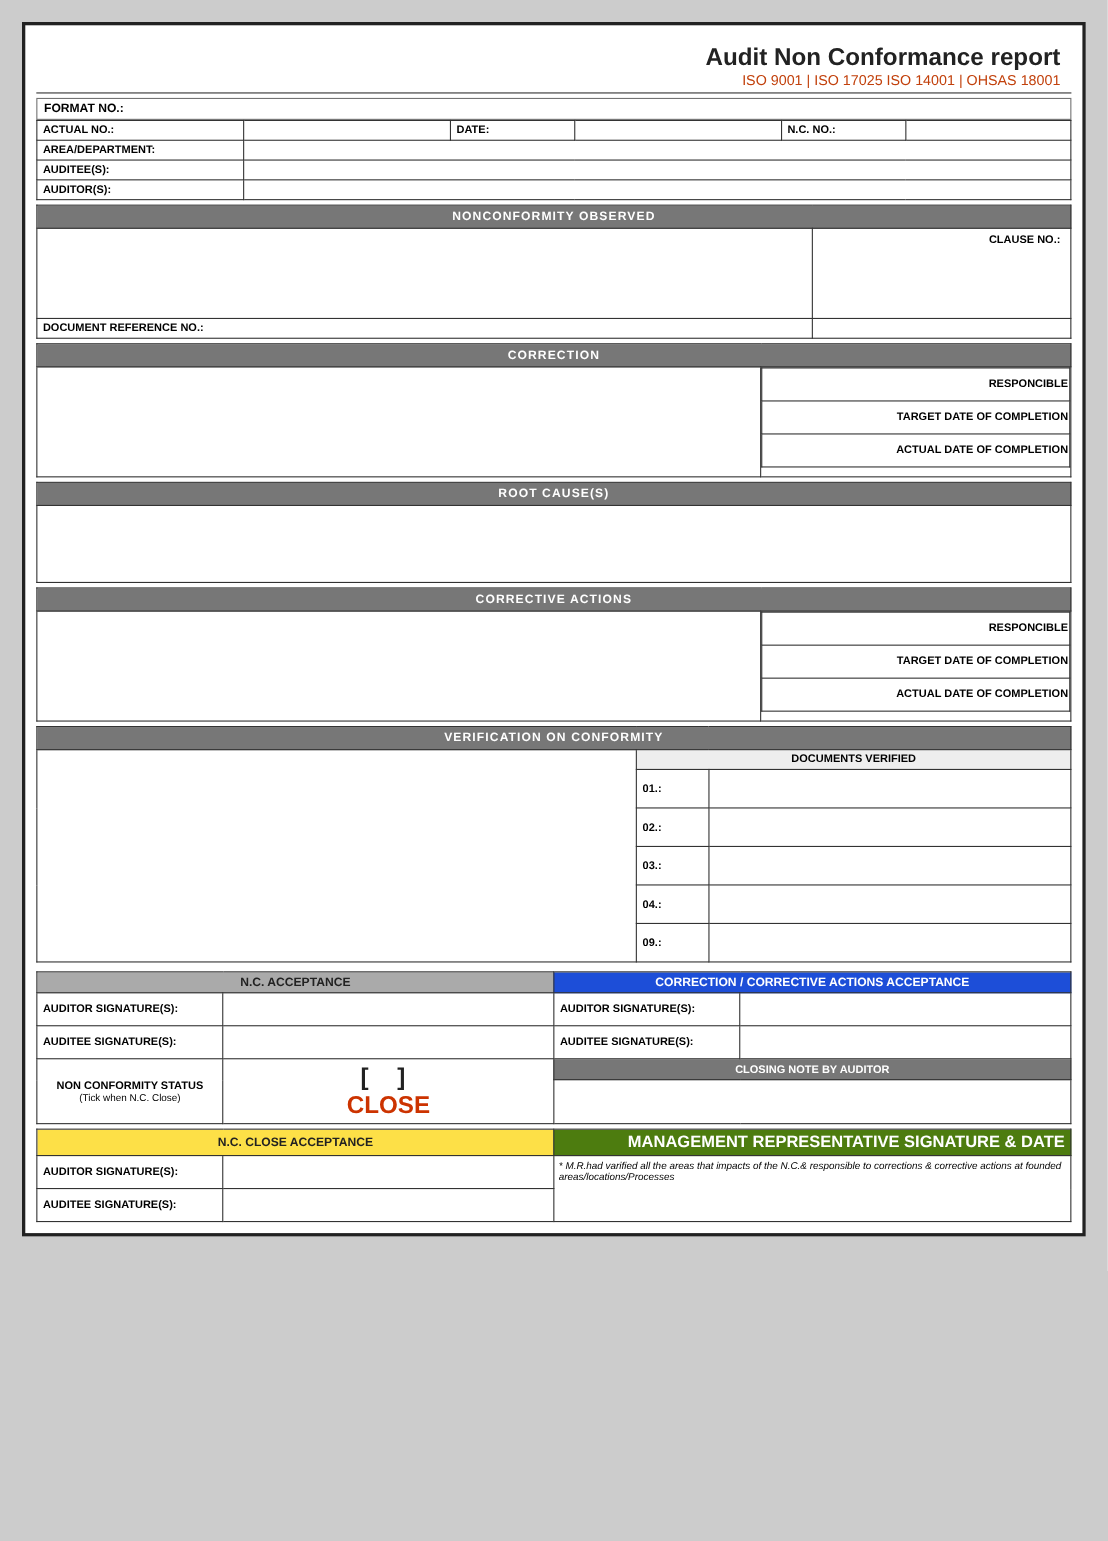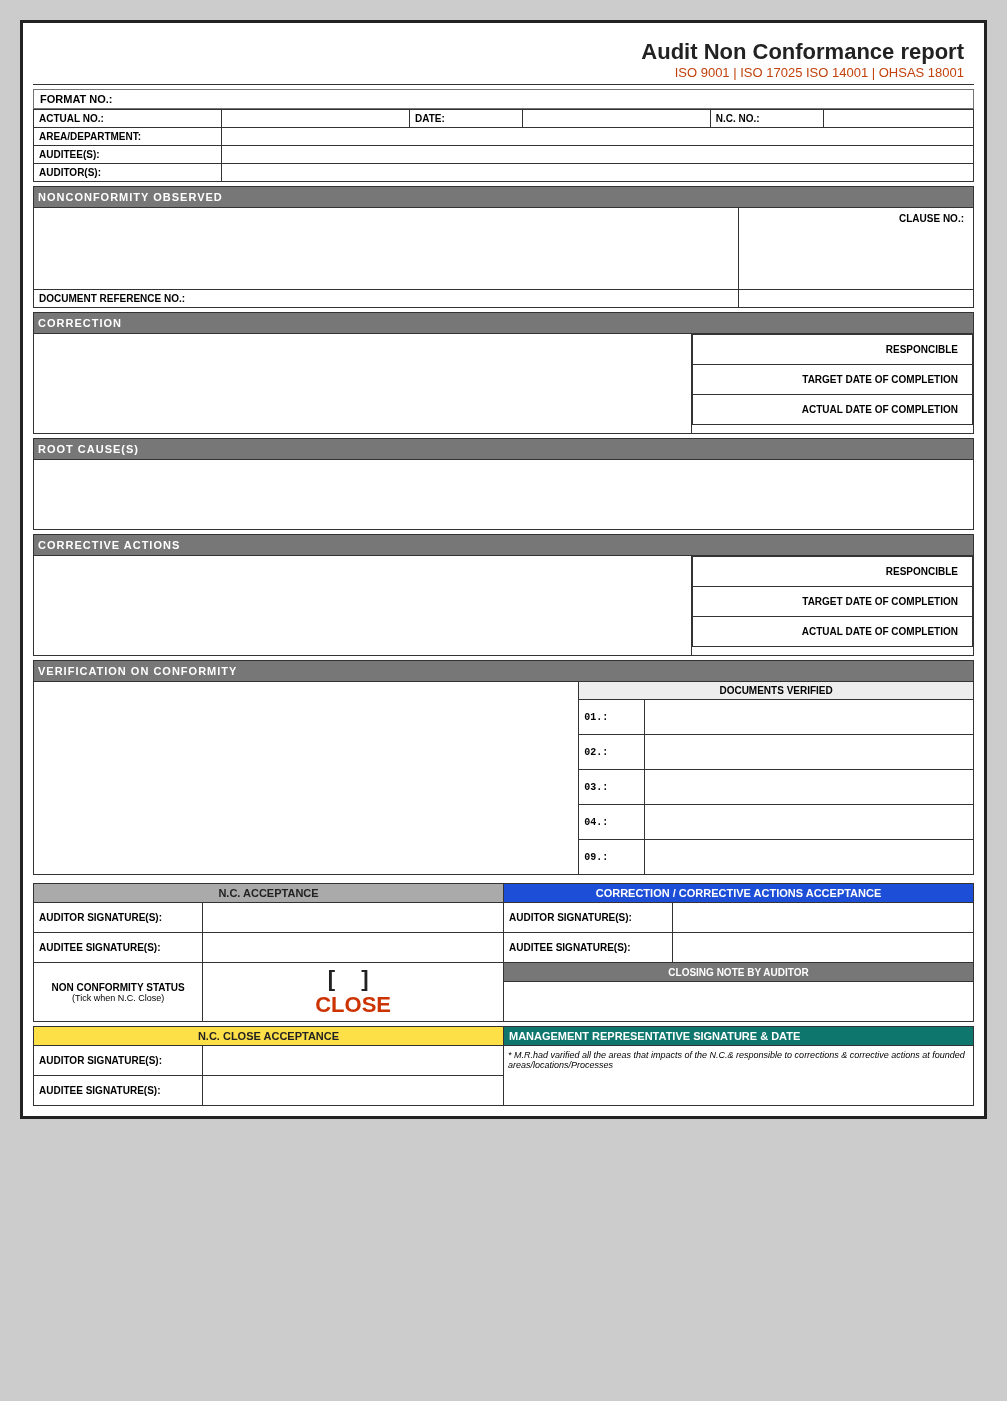--- a/index.html
+++ b/index.html
@@ -45,53 +45,53 @@
       border-collapse: collapse;
       font-size: 11px;
     }
     td, th {
       border: 1px solid #333;
       padding: 3px 5px;
     }
     .section-header {
       background: #777;
       color: #fff;
+      text-align: center;
       font-weight: bold;
       font-size: 11px;
       padding: 4px;
       letter-spacing: 1px;
     }
     .label-cell {
       font-weight: bold;
       font-size: 10px;
       white-space: nowrap;
     }
     .right-label {
       font-weight: bold;
       font-size: 10px;
       text-align: right;
       vertical-align: middle;
-      padding-right: 14px;
+      padding-right: 1px;
     }
     .close-bracket {
       font-size: 22px;
       font-weight: bold;
       color: #222;
       letter-spacing: 10px;
     }
     .close-text {
       color: #cc3300;
       font-size: 22px;
       font-weight: bold;
       text-align: center;
       display: block;
     }
     .docs-row td {
       height: 35px;
-      font-family: Liberation Mono, monospace;
     }
   </style>
 </head>
 <body>
 
 <div class="page">
 
   <div class="header">
     <h1>Audit Non Conformance report</h1>
     <h2>ISO 9001 | ISO 17025 ISO 14001 | OHSAS 18001</h2>
@@ -272,21 +272,21 @@
     <tr>
       <td colspan="2" style="height:40px; vertical-align:top;"></td>
     </tr>
   </tbody>
     </table>
 
   <table style="margin-top:4px">
     <tbody>
         <tr>
       <td colspan="2" style="text-align:center; background:#fde047; color:#222; font-weight:bold; font-size:11px; width:50%;">N.C. CLOSE ACCEPTANCE</td>
-      <td colspan="2" style="text-align:left; background:#0f766e; color:#fff; font-weight:bold; font-size:11px; width:50%;">MANAGEMENT REPRESENTATIVE SIGNATURE &amp; DATE</td>
+      <td colspan="2" style="text-align:right; background:#4d7c0f; color:#fff; font-weight:bold; font-size:15px; width:50%;">MANAGEMENT REPRESENTATIVE SIGNATURE &amp; DATE</td>
     </tr>
     <tr>
       <td class="label-cell" style="width:18%;">AUDITOR SIGNATURE(S):</td>
       <td style="width:32%; height:30px;"></td>
       <td colspan="2" rowspan="2" style="vertical-align:top; font-size:9px; font-style:italic; padding:4px;">* M.R.had varified all the areas that impacts of the N.C.&amp; responsible to corrections &amp; corrective actions at founded areas/locations/Processes</td>
     </tr>
     <tr>
       <td class="label-cell">AUDITEE SIGNATURE(S):</td>
       <td style="height:30px;"></td>
     </tr>

